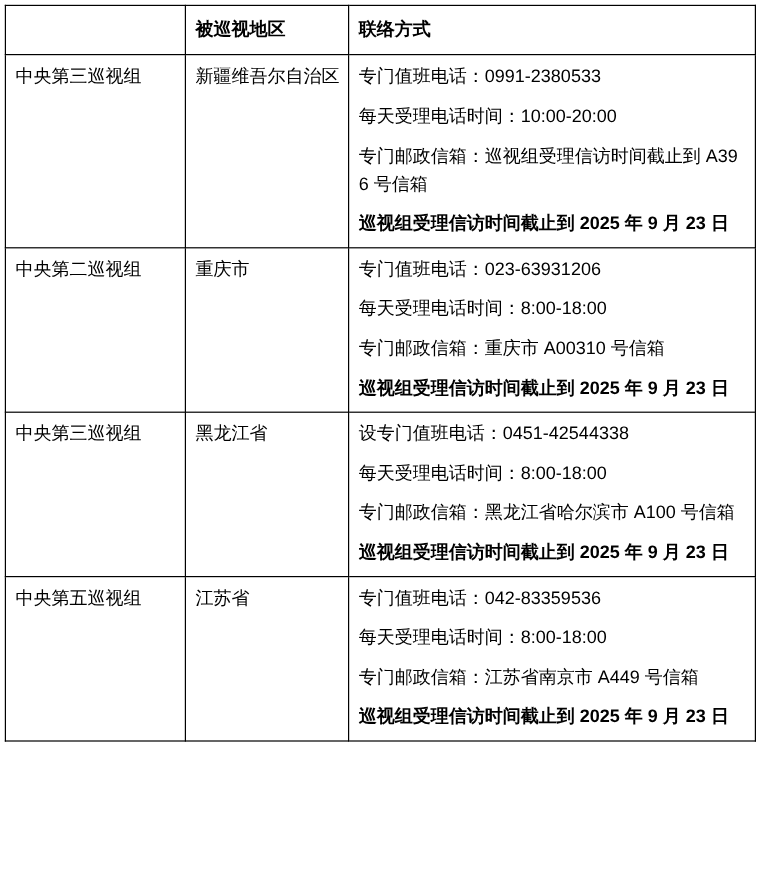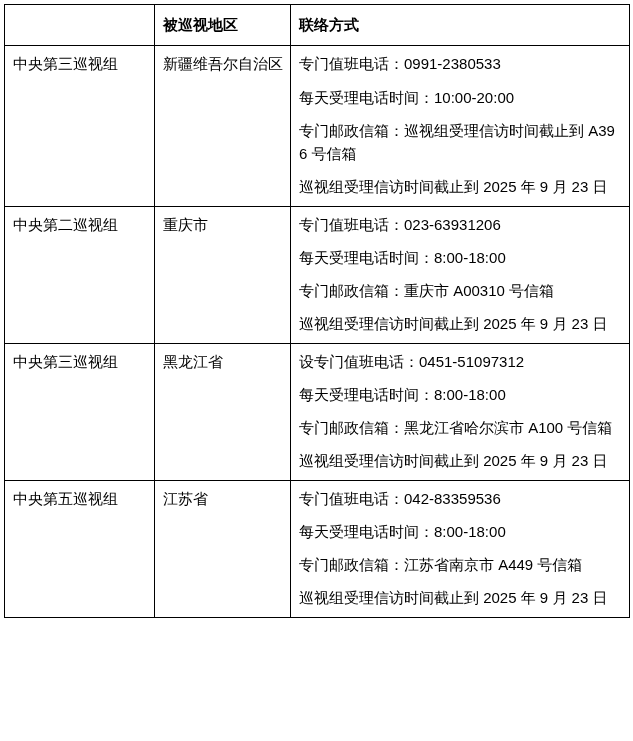--- a/index.html
+++ b/index.html
@@ -49,20 +49,21 @@
   }
   .group-cell, .region-cell {
     white-space: nowrap;
   }
   .contact-lines > div {
     margin: 0 0 10px 0;
     word-break: break-all;
   }
   .contact-lines > div:last-child {
     margin-bottom: 0;
+    font-weight: bold;
   }
   .contact-lines .wrap {
     word-break: break-all;
   }
 </style>
 </head>
 <body>
 
 <div class="page">
   <table class="insp-table">
@@ -101,21 +102,21 @@
             <div class="wrap">专门邮政信箱：重庆市 A00310 号信箱</div>
             <div>巡视组受理信访时间截止到 2025 年 9 月 23 日</div>
           </div>
         </td>
       </tr>
       <tr>
         <td class="group-cell">中央第三巡视组</td>
         <td class="region-cell">黑龙江省</td>
         <td>
           <div class="contact-lines">
-            <div>设专门值班电话：0451-51097312</div>
+            <div>设专门值班电话：0451-42544338</div>
             <div>每天受理电话时间：8:00-18:00</div>
             <div class="wrap">专门邮政信箱：黑龙江省哈尔滨市 A100 号信箱</div>
             <div>巡视组受理信访时间截止到 2025 年 9 月 23 日</div>
           </div>
         </td>
       </tr>
       <tr>
         <td class="group-cell">中央第五巡视组</td>
         <td class="region-cell">江苏省</td>
         <td>

